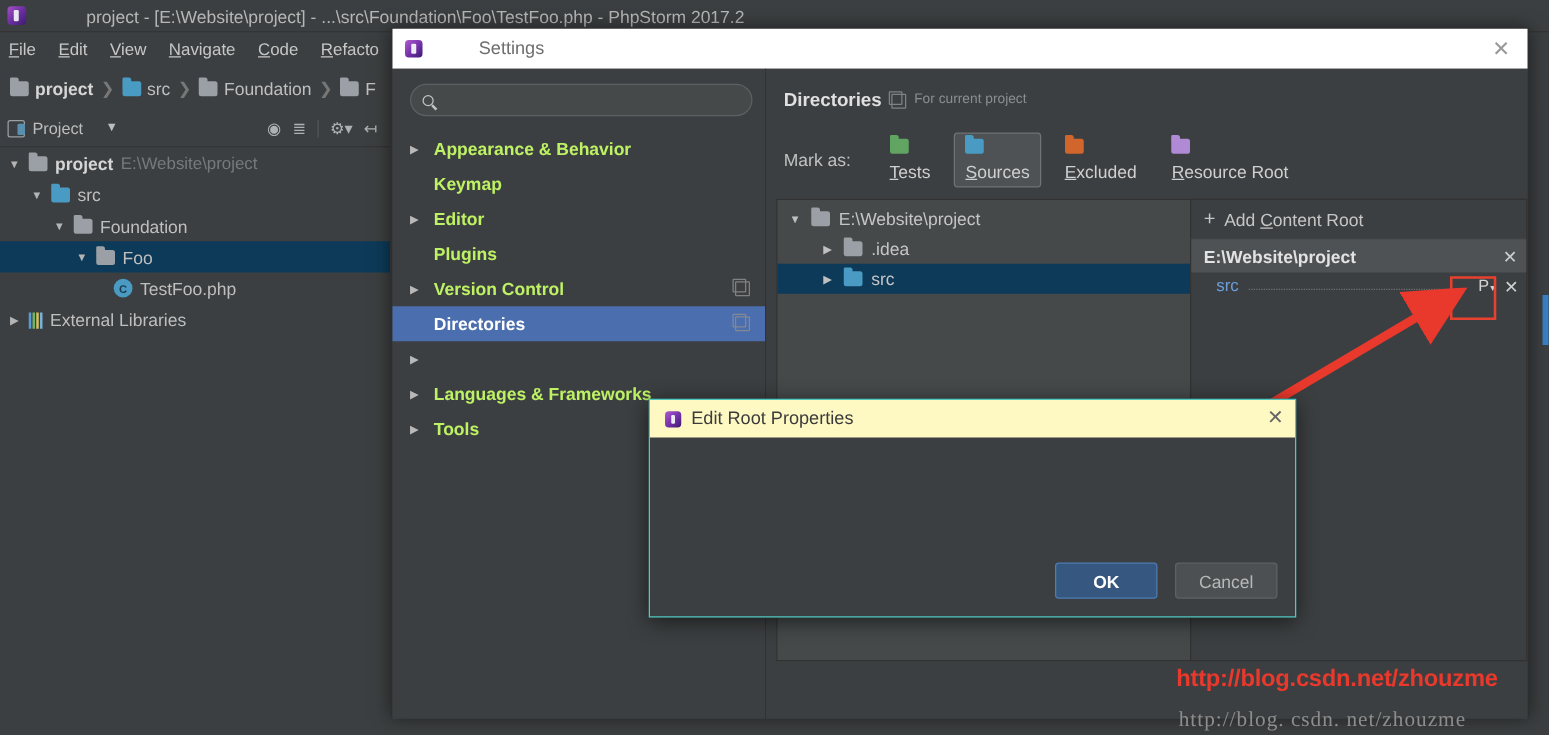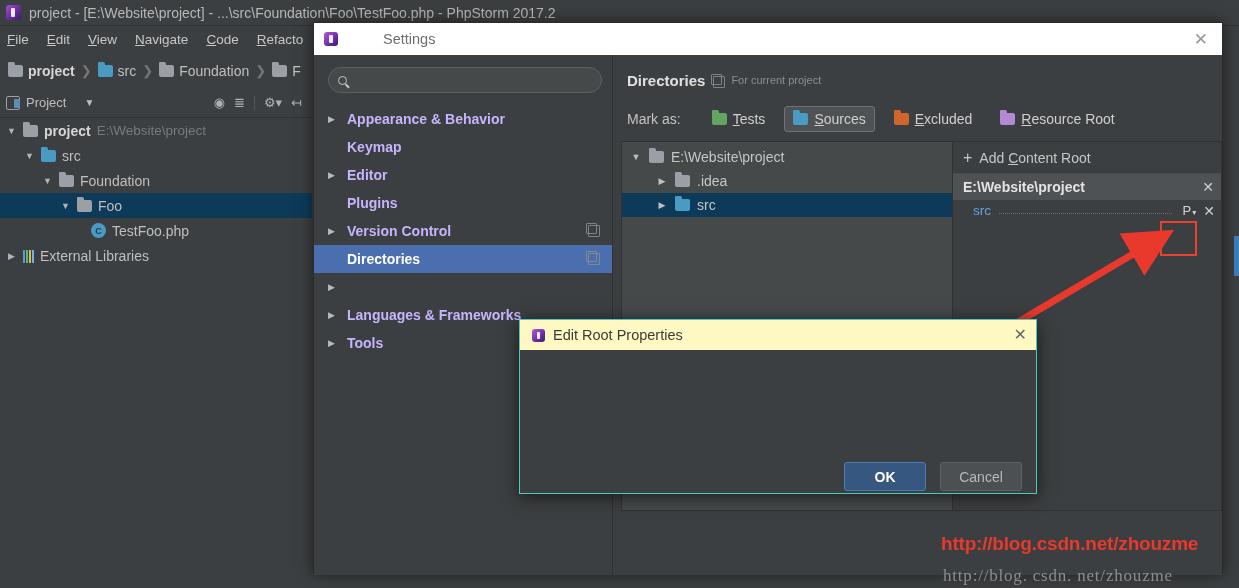--- a/index.html
+++ b/index.html
@@ -9,20 +9,21 @@
     font-family: "Liberation Sans", sans-serif;
     overflow: hidden;
   }
   #root { position: relative; width: 1239px; height: 588px; background: #3c3f41; }
 
   
   .ide-titlebar {
     position: absolute; left: 0; top: 0; width: 1239px; height: 26px;
     background: #3c3f41; display: flex; align-items: center; padding-left: 6px;
     border-bottom: 1px solid #323232;
+    gap: 40px;
   }
   .ide-icon {
     width: 15px; height: 15px; border-radius: 3px; margin-right: 8px;
     background: linear-gradient(135deg,#a84fc8 0%,#6b2fa0 50%,#3b1b6e 100%);
     position: relative; flex: 0 0 auto;
   }
   .ide-icon::after {
     content:""; position:absolute; left:5px; top:3px; width:4px; height:9px;
     background:#e8e8f0; border-radius:1px;
   }
@@ -117,38 +118,38 @@
     width:9px;height:9px;border:1.6px solid #c4c4c4;border-radius:50%;position:relative;flex:0 0 auto;
   }
   .mag::after{content:"";position:absolute;right:-4px;bottom:-3px;width:5px;height:1.6px;background:#c4c4c4;transform:rotate(45deg);}
   .search-input{
     background:transparent;border:none;outline:none;color:#d0d0d0;font-size:13px;
     font-family:"Liberation Sans",sans-serif;width:215px;
   }
   .cat-row{ height:28px; display:flex; align-items:center; padding-left:14px; gap:9px; }
   .cat-row.sel{ background:#4b6eaf; }
   .cat-arrow{ width:10px; color:#b9b9b9; font-size:9px; flex:0 0 auto; }
-  .cat-label{ color:#c4b5fd; font-size:14px; font-weight:bold; white-space:nowrap; }
+  .cat-label{ color:#bef264; font-size:14px; font-weight:bold; white-space:nowrap; }
   .cat-row.sel .cat-label{ color:#ffffff; }
   .copy-badge{
     margin-left:auto; margin-right:12px; width:12px; height:12px; border:1px solid #8d8d8d;
     border-radius:1px; position:relative; flex:0 0 auto; opacity:.85;
   }
   .copy-badge::before{content:"";position:absolute;left:-3px;top:-3px;width:9px;height:9px;border:1px solid #8d8d8d;border-radius:1px;}
 
   .detail-pane{ flex:1; background:#3c3f41; position:relative; }
   .detail-head{ padding:17px 0 0 14px; display:flex; align-items:baseline; gap:8px; }
   .detail-title{ color:#e0e0e0; font-size:15px; font-weight:bold; }
   .detail-scope{ color:#8b8e90; font-size:11px; display:flex; align-items:center; gap:6px; }
 
   .markas-bar{ display:flex; align-items:center; gap:0; padding:17px 0 9px 14px; }
   .markas-label{ color:#c2c2c2; font-size:14px; margin-right:22px; }
   .mark-btn{
-    display:flex; align-items:center; gap:6px; padding:4px 8px; border-radius:3px;
-    border:1px solid transparent; white-space:nowrap; margin-right:10px;
+    display:flex; align-items:flex-start; gap:6px; padding:4px 8px; border-radius:3px;
+    border:1px solid transparent; white-space:nowrap; margin-right:10px;flex-direction:column;
   }
   .mark-btn.active{ background:#4e5254; border-color:#6e7375; }
   .mark-btn span{ color:#cfcfcf; font-size:14px; }
   .mark-btn .u{ text-decoration:underline; }
 
   .dir-area{ display:flex; height:370px; padding:0 0 0 8px; }
   .dir-tree{
     flex:1; background:#45494a; border:1px solid #323232; border-right:none; padding-top:3px;
   }
   .dir-row{ display:flex; align-items:center; height:24px; padding-left:8px; gap:7px; }
@@ -205,21 +206,21 @@
   .erp-field-row{ display:flex; align-items:center; gap:0; }
   .erp-lbl{ color:#c4c4c4; font-size:14.5px; width:118px; }
   .erp-lbl .u{ text-decoration:underline; }
   .erp-input{
     flex:1; height:27px; background:#45494a; border:1px solid #5d8fb3; outline:none;
     color:#d8d8d8; font-size:14.5px; padding-left:8px; font-family:"Liberation Sans",sans-serif;
   }
   .erp-check-row{ display:flex; align-items:center; gap:9px; margin-top:16px; padding-left:25px; }
   .chk{ width:14px; height:14px; background:#4e5254; border:1px solid #616567; border-radius:2px; flex:0 0 auto; }
   .erp-chk-lbl{ color:#c4c4c4; font-size:14.5px; }
-  .erp-btns{ position:absolute; right:14px; bottom:2px; display:flex; gap:14px; }
+  .erp-btns{ position:absolute; right:14px; bottom:14px; display:flex; gap:14px; }
   .btn{
     min-width:82px; height:29px; border-radius:3px; display:flex; align-items:center; justify-content:center;
     font-size:14px;
   }
   .btn-ok{ background:#365880; border:1px solid #4c7cb3; color:#ffffff; font-weight:bold; }
   .btn-cancel{ background:#4c5052; border:1px solid #5e6264; color:#b8b8b8; }
 
   
   .wm-red{
     position:absolute; left:941px; top:533px; color:#e8392c; font-size:19px; font-weight:bold;

